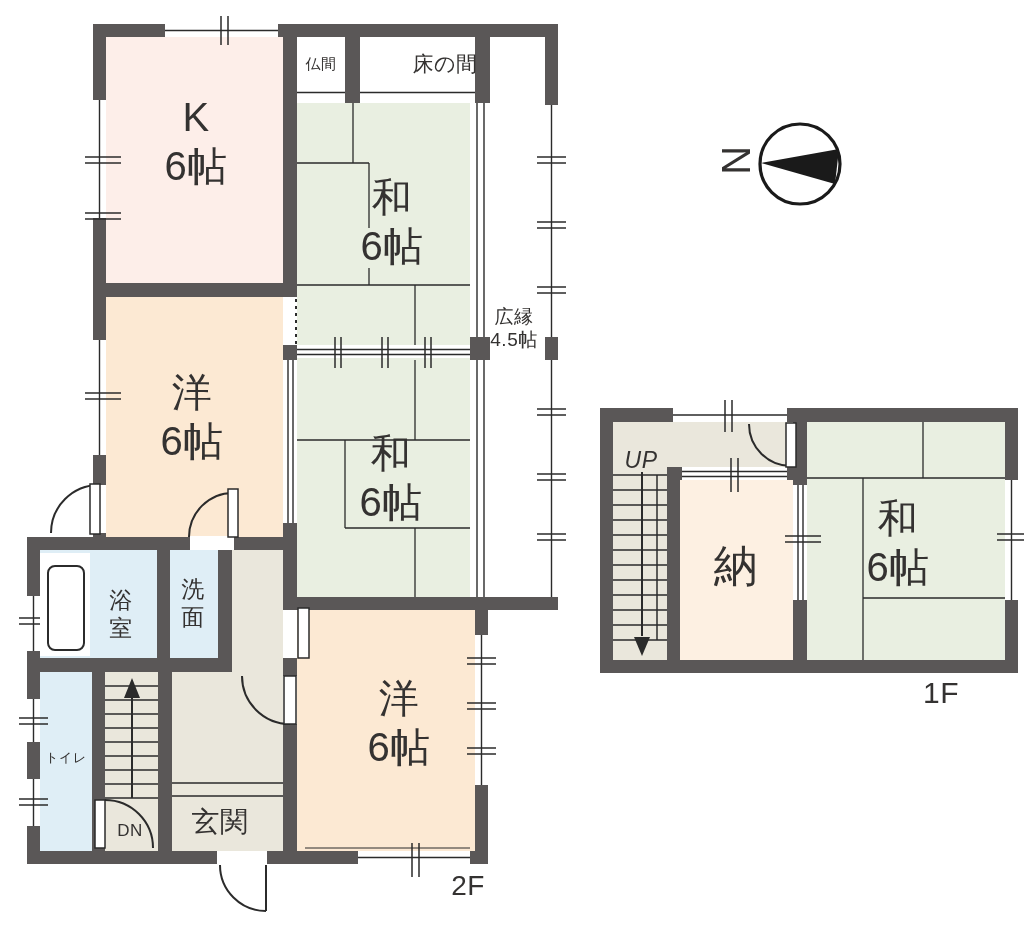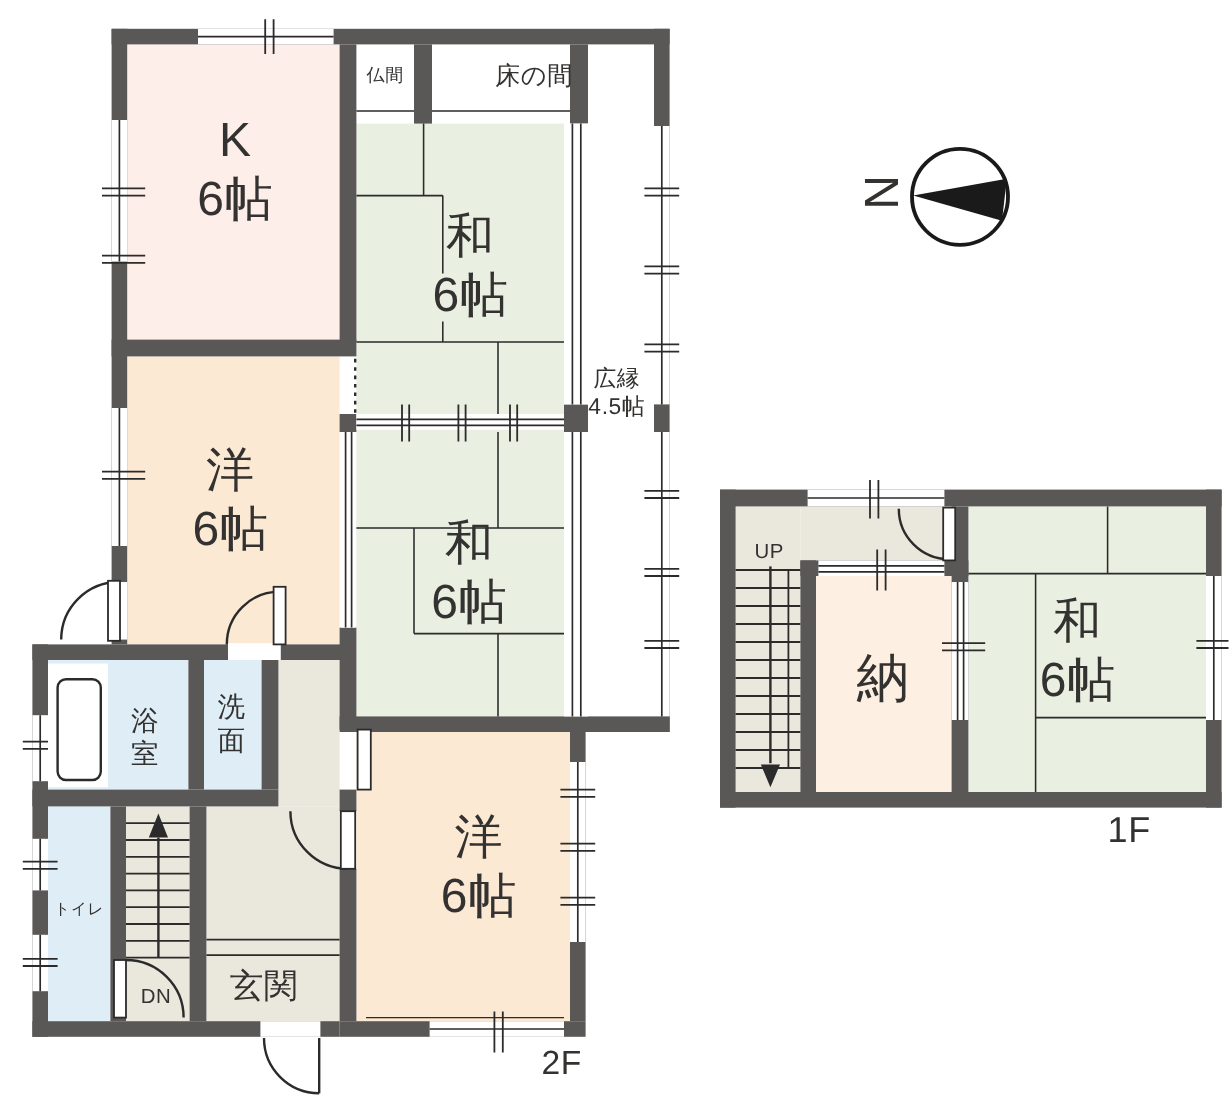--- a/index.html
+++ b/index.html
@@ -187,20 +187,20 @@
       <div class="lbl" style="left: 321px; top: 64px; font-size: 15px;">仏間</div>
       <div class="lbl" style="left: 421px; top: 64px; font-size: 21px; margin-left: 24px;">床の間</div>
       <div class="lbl" style="left: 121px; top: 614px; font-size: 23px;">浴
 室</div>
       <div class="lbl" style="left: 193px; top: 603px; font-size: 23px;">洗
 面</div>
       <div class="lbl" style="left: 66px; top: 758px; font-size: 13px; text-align: right;">トイレ</div>
       <div class="lbl" style="left: 130px; top: 821px; font-size: 17px; margin-top: 10px;">DN</div>
       <div class="lbl" style="left: 220px; top: 822px; font-size: 28px;">玄関</div>
       <div class="lbl" style="left: 468px; top: 886px; font-size: 28px;">2F</div>
-      <div class="lbl" style="left: 641px; top: 460px; font-size: 17px;">UP</div>
+      <div class="lbl" style="left: 641px; top: 460px; font-size: 23px; font-style: italic;">UP</div>
       <div class="lbl" style="left: 736px; top: 566px; font-size: 44px;">納</div>
       <div class="lbl" style="left: 898px; top: 543px; font-size: 40px;">和
 6帖</div>
       <div class="lbl" style="left: 941px; top: 693px; font-size: 30px;">1F</div>
       <div class="lbl" style="left: 736px; top: 160px; font-size: 40px; transform: translate(-50%, -50%) rotate(-90deg);">N</div>
     </div>
 </div>
 
 </body></html>

